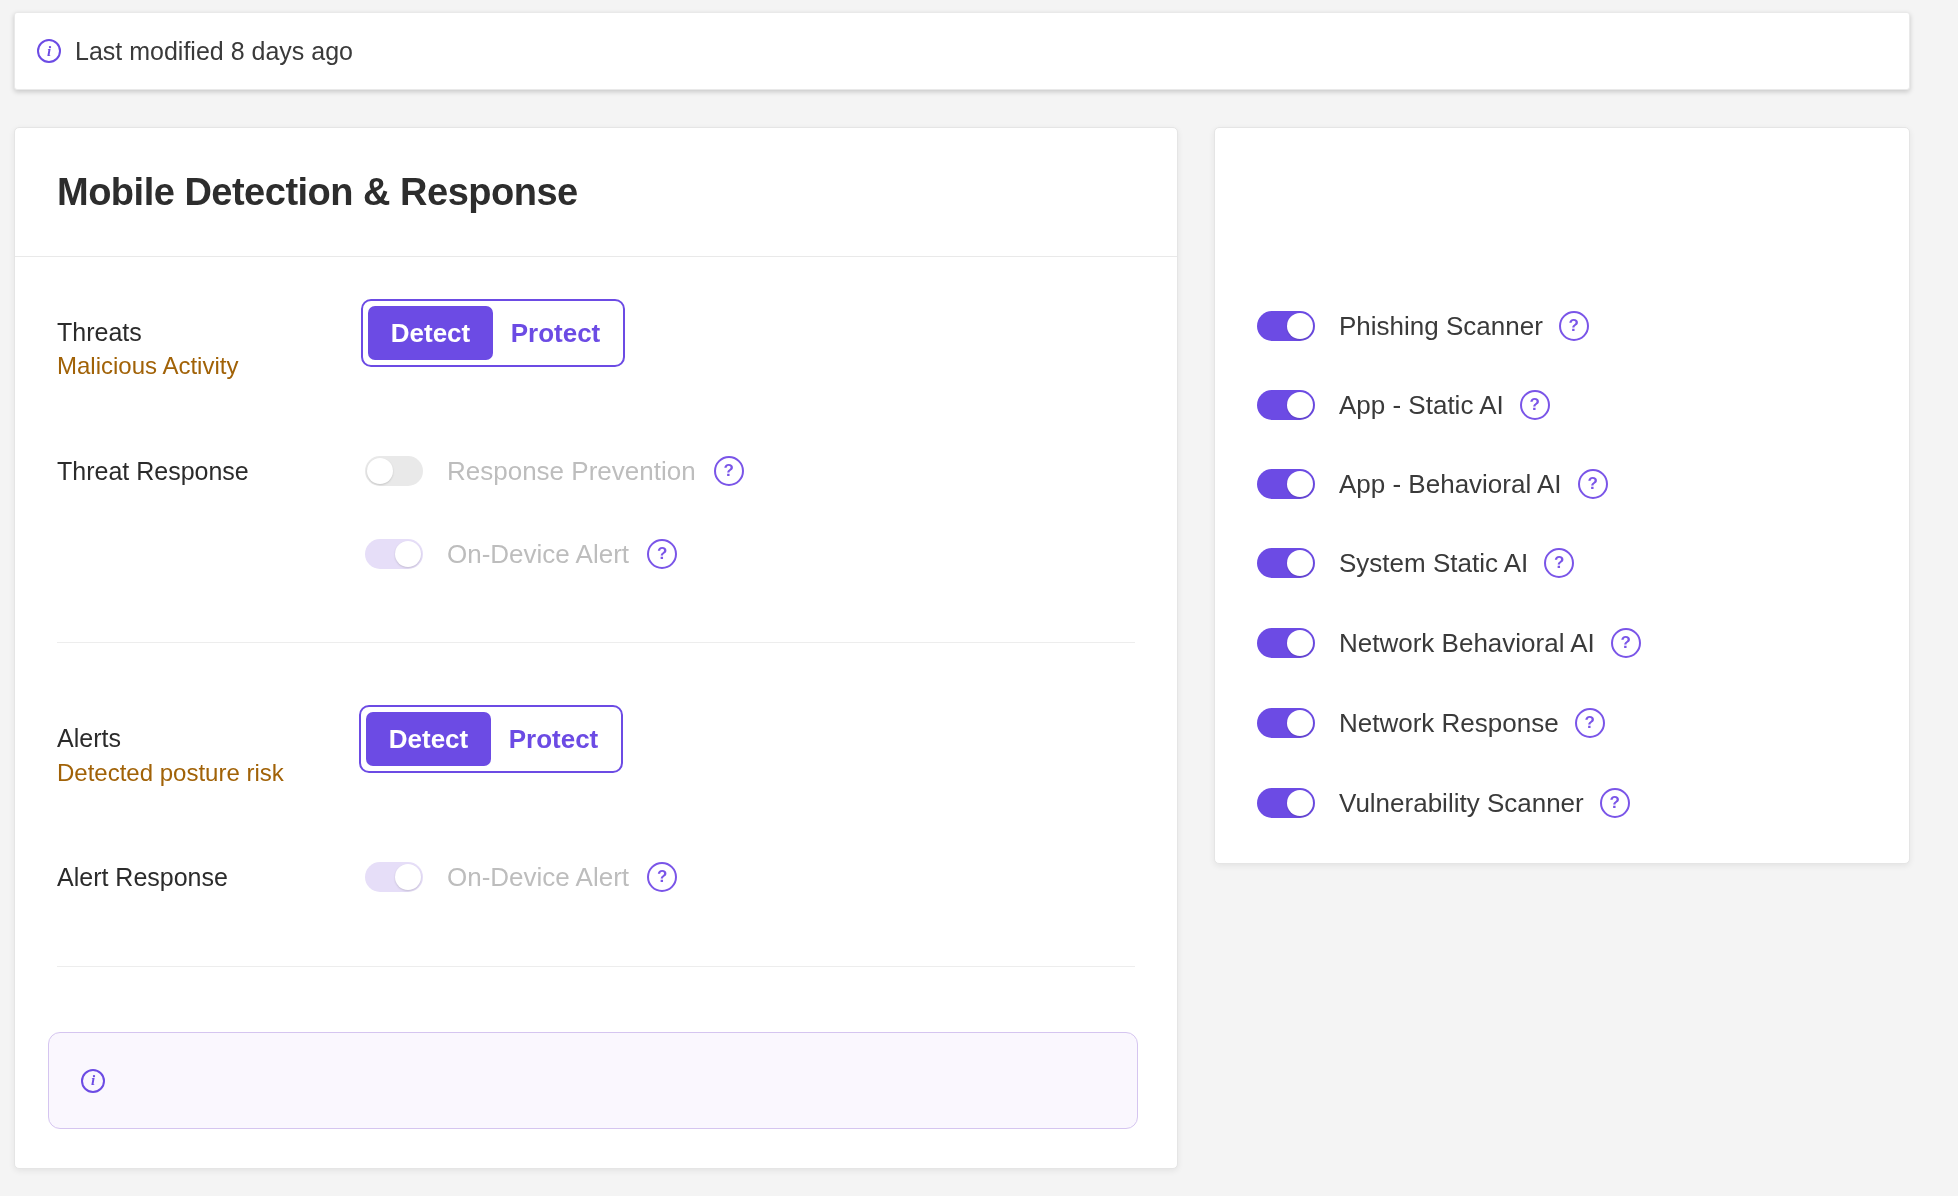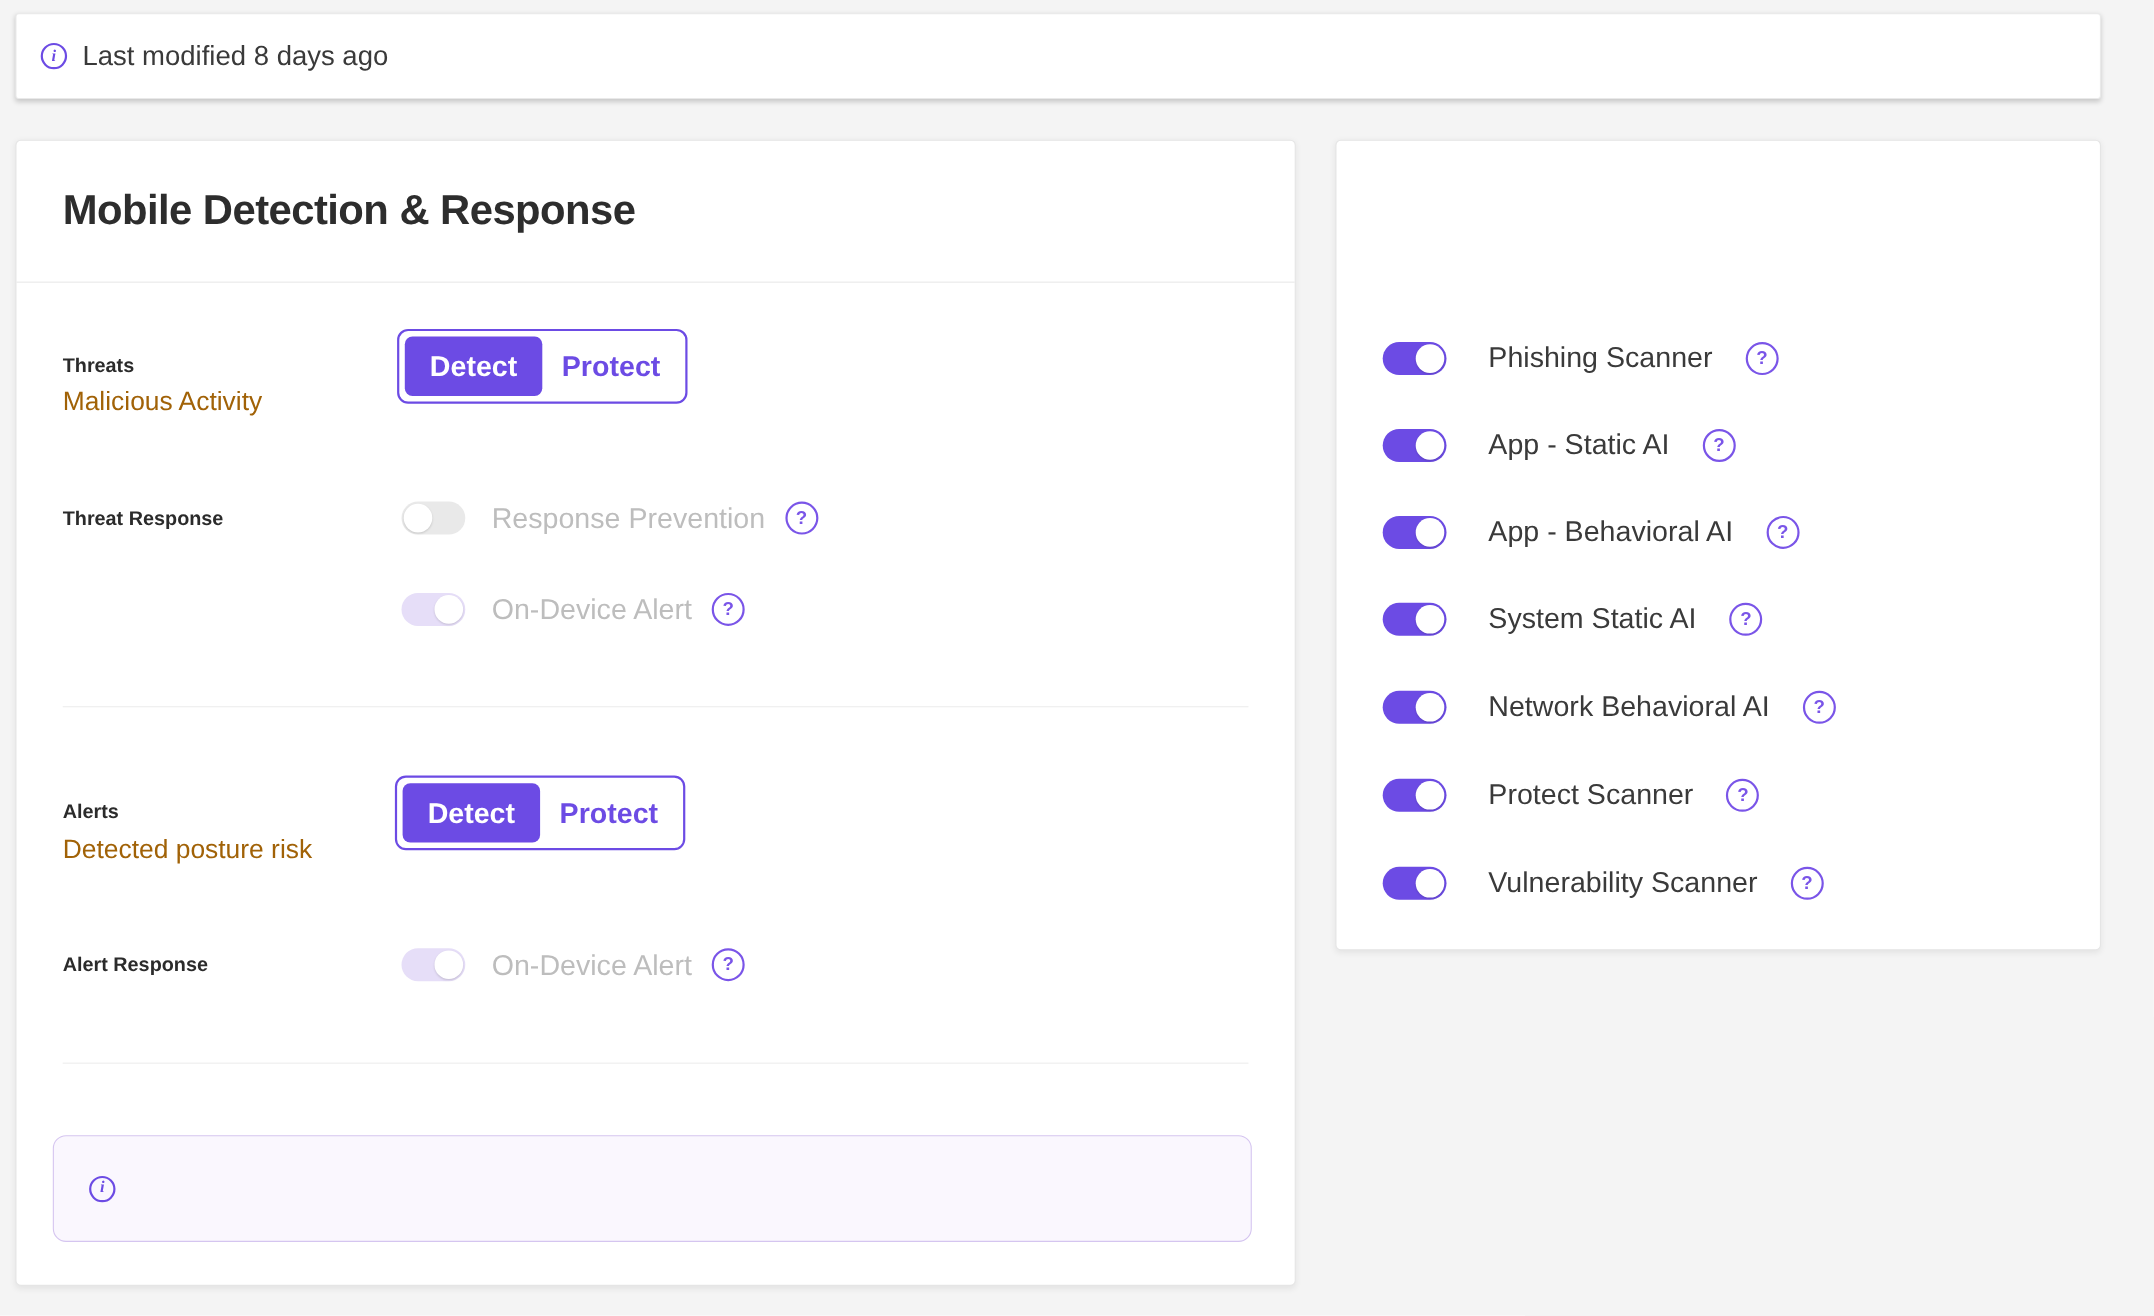--- a/index.html
+++ b/index.html
@@ -40,21 +40,21 @@
   #engines-card{left:1214px;top:127px;width:696px;height:737px}
   .card-header{
     height:129px;display:flex;align-items:center;padding:15px 42px;
     border-bottom:1px solid #e9e9e9;box-sizing:border-box;
   }
   .card-title{
     margin:0;font-size:38px;font-weight:800;letter-spacing:-.5px;color:#2d2d2d;
   }
   
   .abs{position:absolute}
-  .section-label{font-size:18px;font-weight:700;color:#2b2b2b;line-height:30px}
+  .section-label{font-size:25px;font-weight:400;color:#2b2b2b;line-height:30px}
   .section-sub{font-size:24px;color:#a16207;line-height:28px}
   .hr{position:absolute;left:42px;right:42px;height:1px;background:#ededed}
   
   .seg{
     position:absolute;width:264px;height:68px;background:#fff;
     border:2px solid var(--accent);border-radius:10px;
     display:flex;padding:5px;box-sizing:border-box;
   }
   .seg .opt{
     flex:1;display:flex;align-items:center;justify-content:center;
@@ -85,21 +85,21 @@
   }
   .toggle-row .help{margin-left:-6px}
   
   .notice{
     position:absolute;left:33px;top:904px;width:1090px;height:97px;
     background:var(--notice-bg);border:1.5px solid var(--notice-border);border-radius:12px;
     display:flex;align-items:center;padding:0 0 0 32px;box-sizing:border-box;gap:26px;
   }
   .notice-text{font-size:25px;color:#2d2d2d}
   
-  .engine-row{position:absolute;left:42px;display:flex;align-items:flex-end;height:30px;gap:38px}
+  .engine-row{position:absolute;left:42px;display:flex;align-items:center;height:30px;gap:24px}
 </style>
 </head>
 <body style="background: rgb(244, 244, 244);">
 
 <div class="topbar">
   <span class="info-circle">i</span>
   <span class="topbar-text">Last modified 8 days ago</span>
 </div>
 
 <section class="card" id="mdr-card">
@@ -189,21 +189,21 @@
     <div class="toggle on">
         <div class="knob"></div>
       </div>
     <span class="toggle-label">Network Behavioral AI</span>
     <span class="help">?</span>
   </div>
   <div class="engine-row" style="top:580px">
     <div class="toggle on">
         <div class="knob"></div>
       </div>
-    <span class="toggle-label">Protect Scanner</span>
+    <span class="toggle-label">Network Response</span>
     <span class="help">?</span>
   </div>
   <div class="engine-row" style="top:660px">
     <div class="toggle on">
         <div class="knob"></div>
       </div>
     <span class="toggle-label">Vulnerability Scanner</span>
     <span class="help">?</span>
   </div>
 </section>

